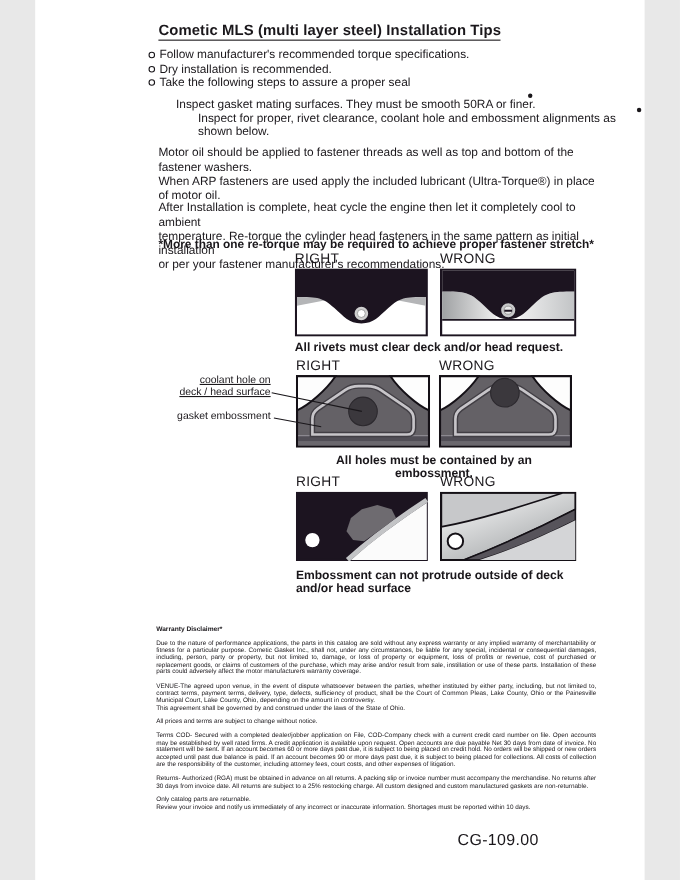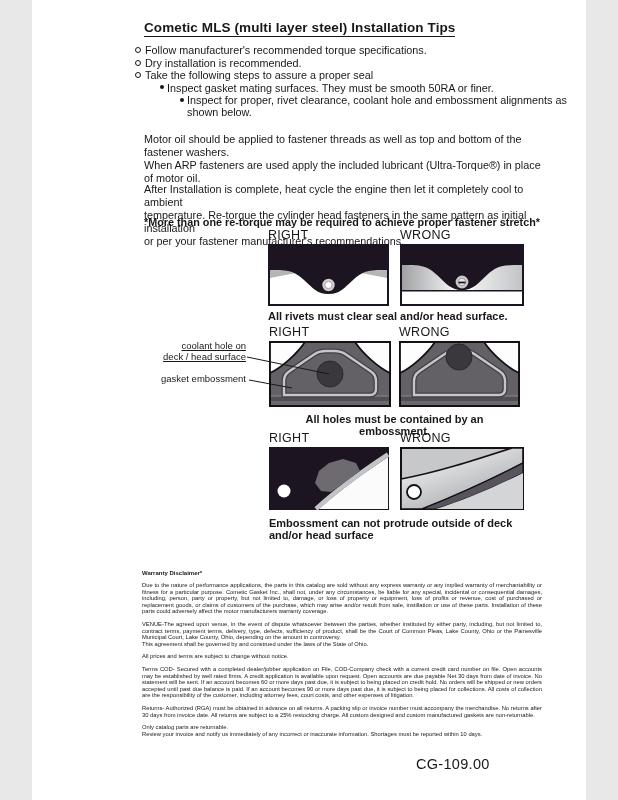--- a/index.html
+++ b/index.html
@@ -8,21 +8,21 @@
     font-family:"Liberation Sans",sans-serif;color:#1a171b;overflow:hidden;
     margin:0 auto;
   }
   .abs{position:absolute;}
   .title{
     left:112px;top:20px;font-size:13.5px;font-weight:bold;
     border-bottom:1.6px solid #1a171b;padding-bottom:1px;letter-spacing:0.1px;
   }
   .tip{left:103px;font-size:10.8px;display:flex;align-items:flex-start;line-height:12px;}
   .tip .ring{width:4px;height:4px;border:1px solid #1a171b;border-radius:50%;margin:3px 4px 0 0;flex:none;}
-  .subtip{left:128px;font-size:10.8px;display:flex;align-items:flex-start;line-height:12px;}
+  .subtip{left:128px;font-size:10.8px;display:flex;align-items:flex-end;line-height:12px;flex-direction:column;}
   .subtip .dot{width:4px;height:4px;background:#1a171b;border-radius:50%;margin:3.5px 3px 0 0;flex:none;}
   .h2{left:112px;font-size:12.5px;font-weight:bold;}
   .body-par{left:112px;width:400px;font-size:10.8px;line-height:13.1px;white-space:pre-line;}
   .fig-label{font-size:12.5px;font-weight:normal;text-align:left;letter-spacing:0.3px;}
   .fig-caption{font-size:11px;font-weight:bold;line-height:11.5px;white-space:pre-line;}
   .ann{font-size:9.5px;line-height:11px;text-align:right;white-space:pre-line;}
   .disc{left:110px;top:570px;width:400px;}
   .disc h3{margin:0 0 6px 0;font-size:6px;font-weight:bold;}
   .disc p{margin:0 0 6px 0;font-size:5.8px;line-height:6.6px;text-align:justify;white-space:pre-line;}
   .pagenum{left:384px;top:756px;font-size:14.5px;letter-spacing:0.3px;}
@@ -94,21 +94,21 @@
       <path d="M2,21 C23,21 27,22 37,31 C42,35.5 46,39 51,41.5 L51,46.5 H2 Z" fill="url(#gL)"></path>
       <path d="M122,21 C101,21 97,22 87,31 C82,35.5 78,39 73,41.5 L73,46.5 H122 Z" fill="url(#gR)"></path>
       <path d="M2,2 H122 V21 C101,21 97,22 87,31 C78,39 74,46 62,46 C50,46 46,39 37,31 C27,22 23,21 2,21 Z" fill="#1c1420"></path>
       <line x1="2" y1="46.8" x2="122" y2="46.8" stroke="#1c1420" stroke-width="1.4"></line>
       <circle cx="62" cy="38" r="7.2" fill="#c7c8c9" stroke="#1c1420" stroke-width="1.6"></circle>
       <circle cx="62" cy="38" r="3.7" fill="#e9e9e9" stroke="#8a8a8a" stroke-width="0.7"></circle>
       <line x1="58.5" y1="38.5" x2="65.5" y2="38.5" stroke="#1c1420" stroke-width="1.8"></line>
     </svg>
   </div>
 
-  <div class="abs fig-caption" style="left:236px;top:311px;">All rivets must clear seal and/or head surface.</div>
+  <div class="abs fig-caption" style="left:236px;top:311px;">All rivets must clear deck and/or head request.</div>
 
   <div class="abs fig-label" style="left:237px;top:325px;width:122px;">RIGHT</div>
   <div class="abs fig-label" style="left:367px;top:325px;width:121px;">WRONG</div>
 
   <div class="abs ann" style="left:112px;top:340px;width:102px;text-decoration:underline;">coolant hole on
 deck / head surface</div>
   <div class="abs ann" style="left:112px;top:373px;width:102px;">gasket embossment</div>
 
   <div class="abs" style="left:237px;top:341px;">
     <svg width="122" height="66" viewBox="0 0 122 66">

